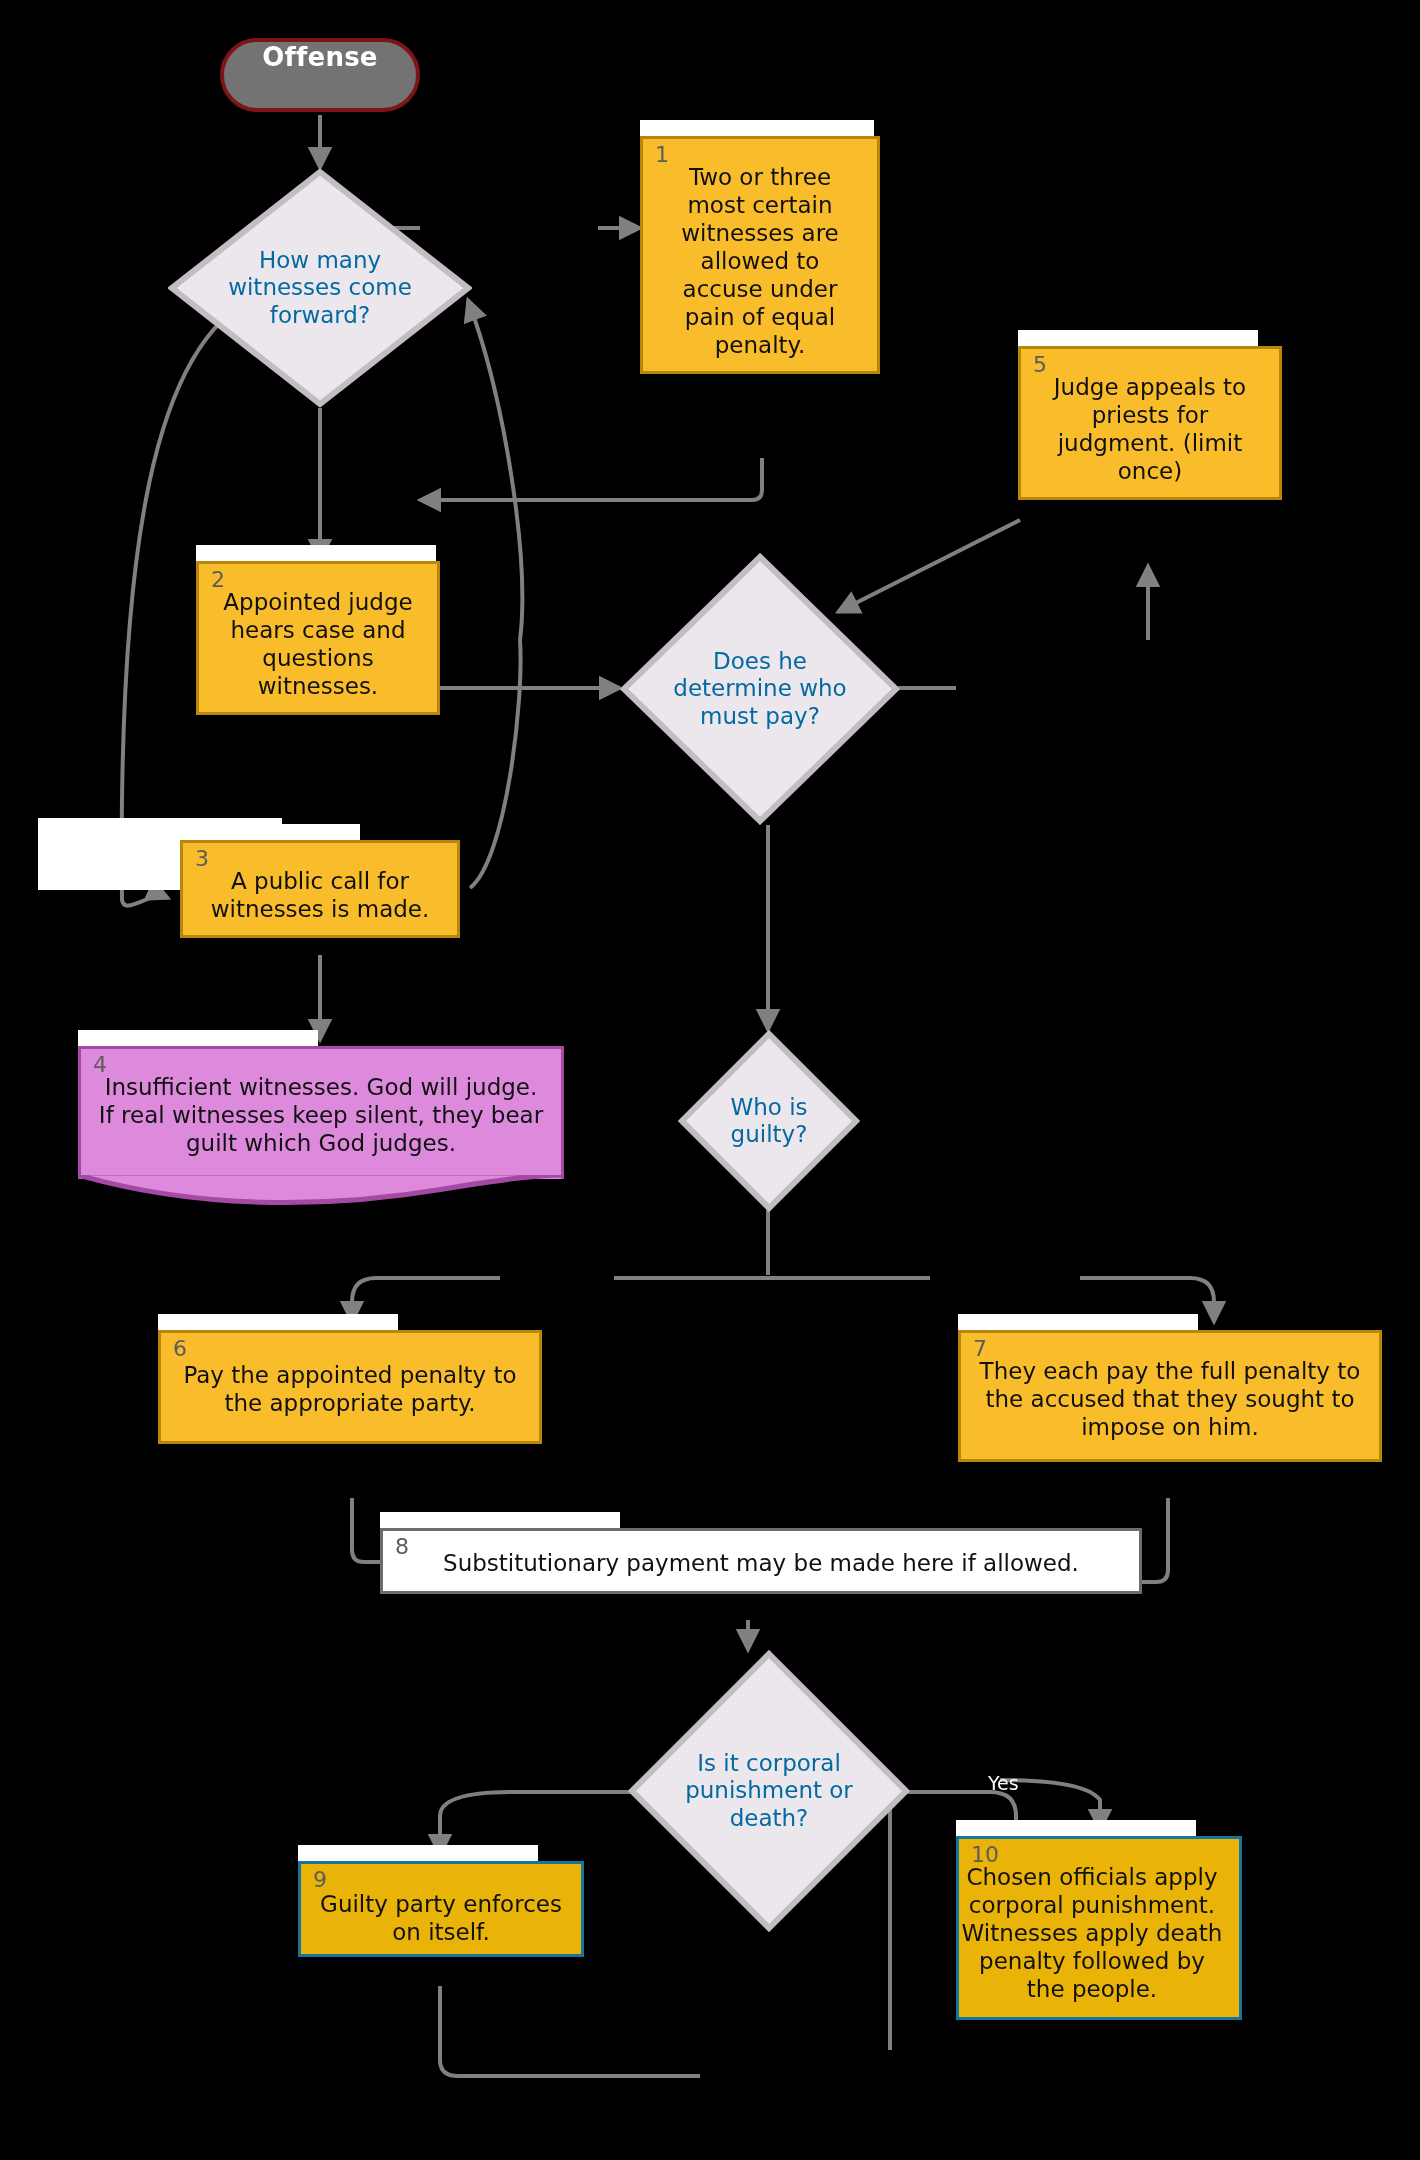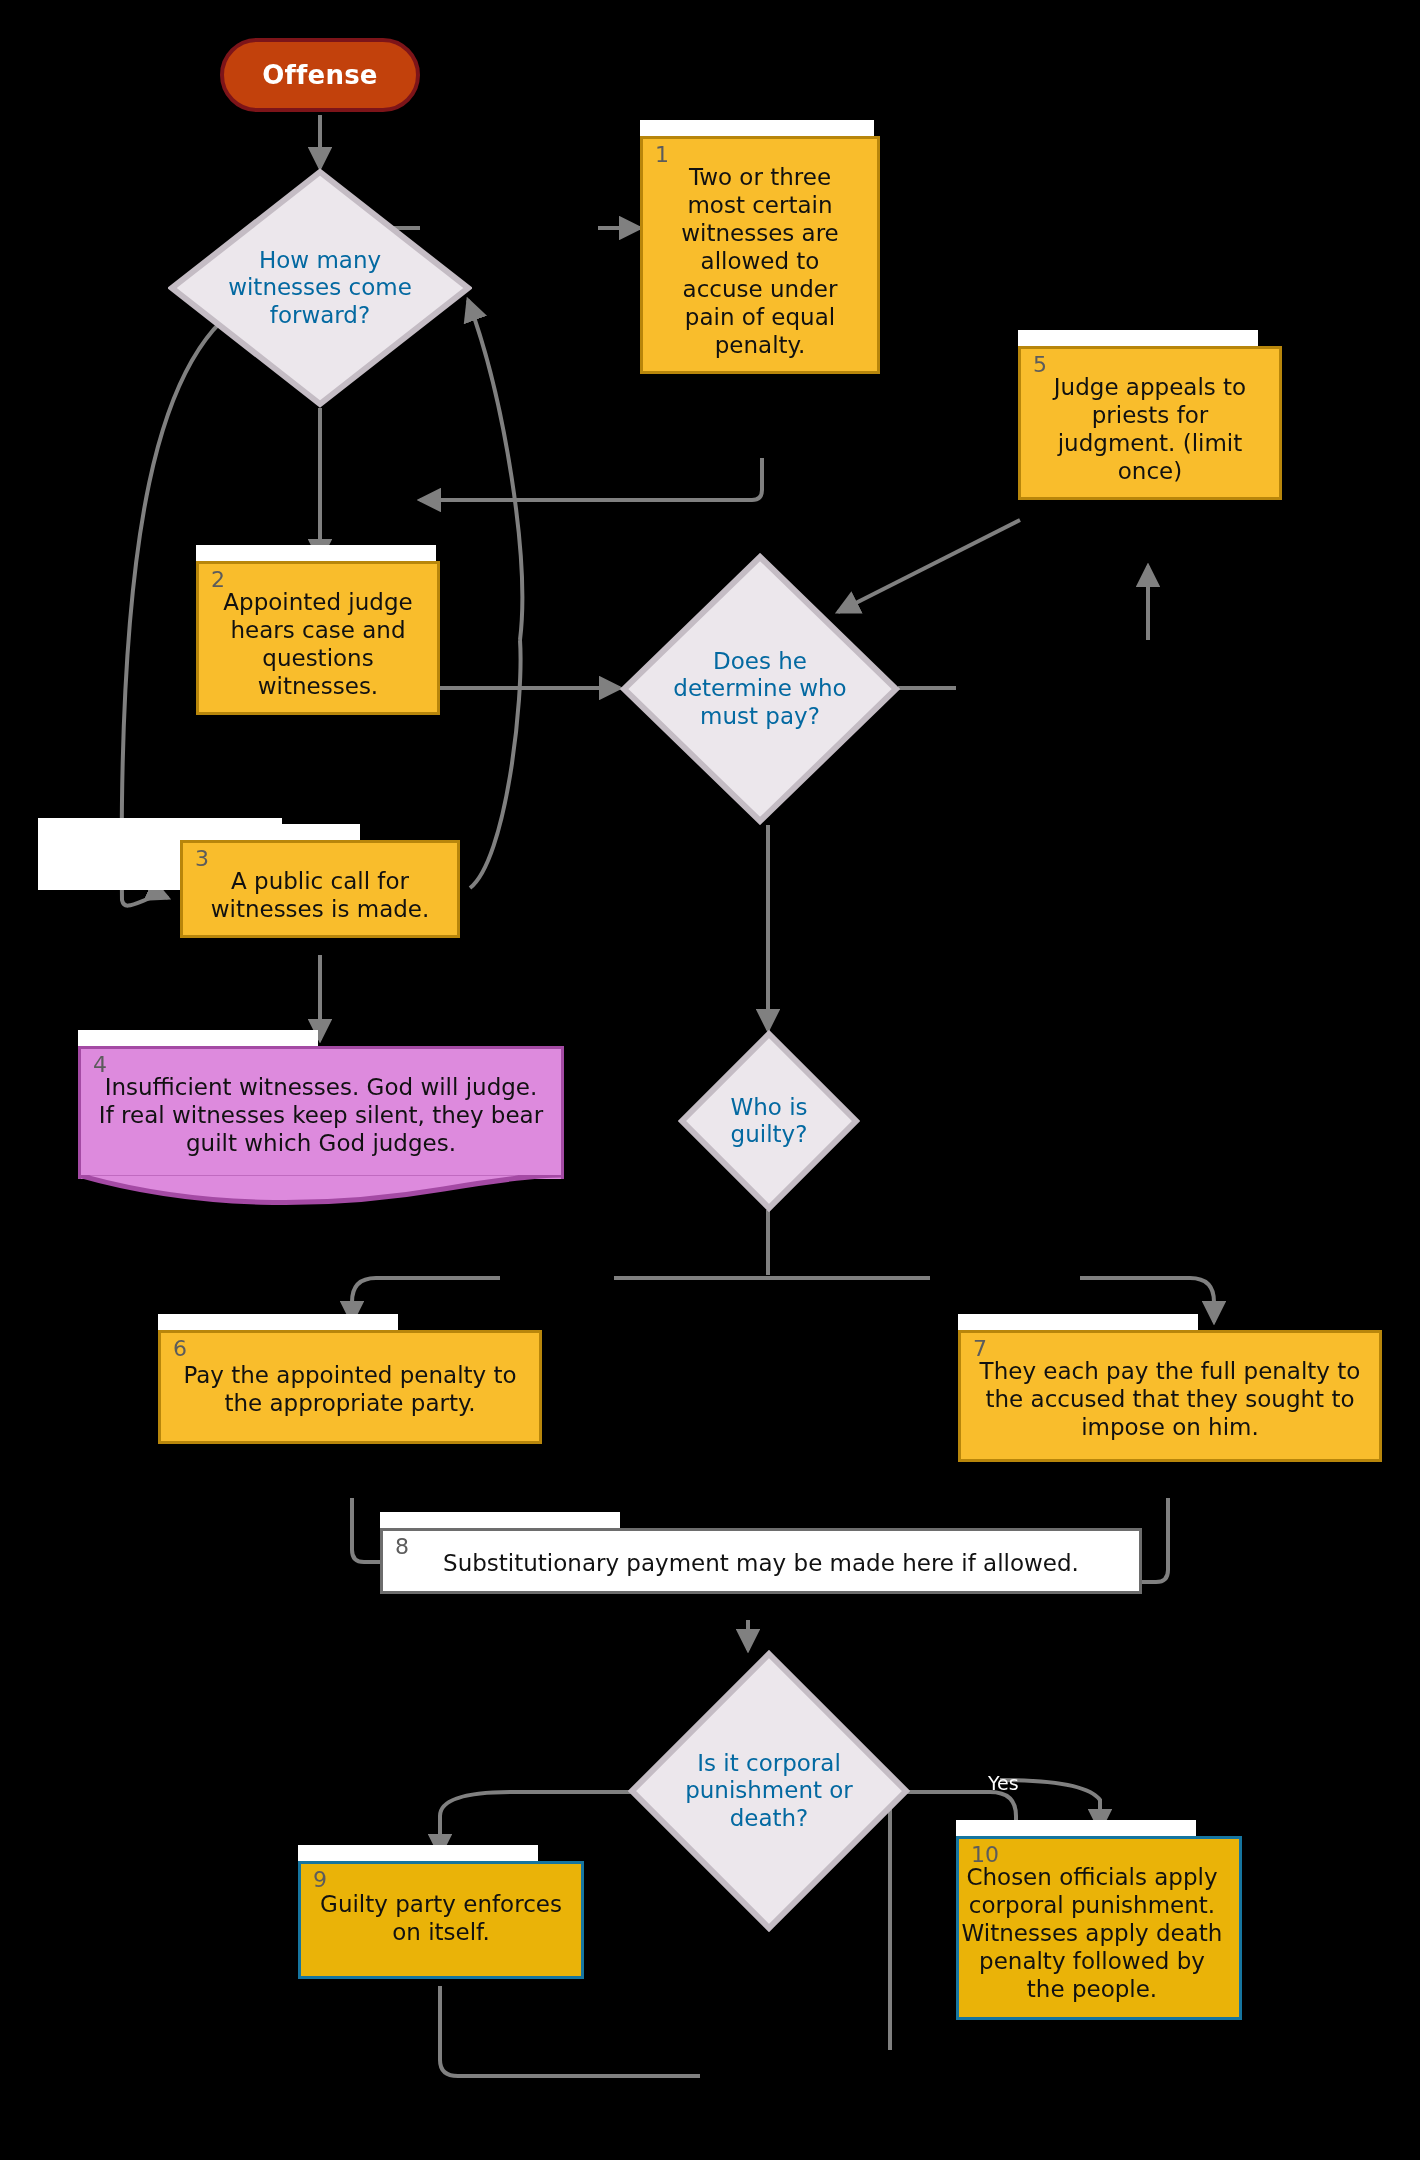--- a/index.html
+++ b/index.html
@@ -17,22 +17,22 @@
   }
   svg.edges {
     position: absolute; left: 0; top: 0;
     width: 1420px; height: 2160px;
     pointer-events: none;
   }
   .node { position: absolute; }
 
   
   .terminator {
-    display: flex; align-items: center; justify-content: center;
-    background: #c2410c;
+    display: flex; justify-content: center;
+    background: #737373;
     border: 4px solid #7d1419;
     border-radius: 46px;
     color: #ffffff;
     font-size: 26px;
     font-weight: bold;
     letter-spacing: 0.2px;
   }
 
   
   .diamond-wrap { position: absolute; }
@@ -286,17 +286,17 @@
     <div class="card blue">
       <span class="num">10</span>
       <div class="body" style="padding:24px 14px 14px 0;">Chosen officials apply corporal punishment. Witnesses apply death penalty followed by the people.</div>
     </div>
   </div>
 
   <div class="cardwrap" style="left:298px; top:1845px; width:286px;">
     <div class="cardtab" style="width:240px;"></div>
     <div class="card blue">
       <span class="num">9</span>
-      <div class="body" style="padding:26px 14px 30px 14px;">Guilty party enforces on itself.</div>
+      <div class="body" style="padding:26px 14px 8px 14px;">Guilty party enforces on itself.</div>
     </div>
   </div>
 
 </div>
 
 </body></html>

